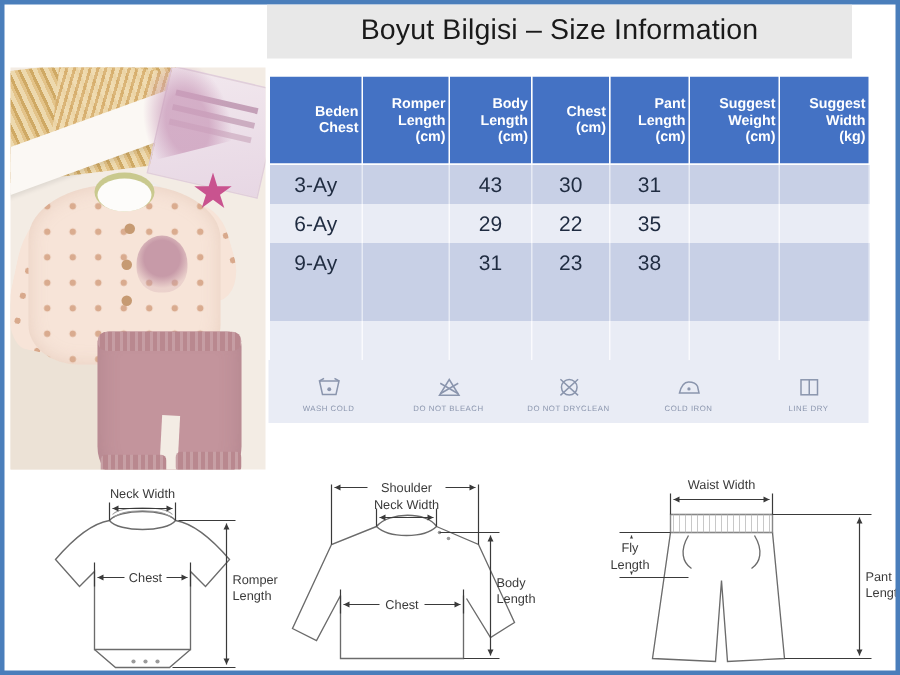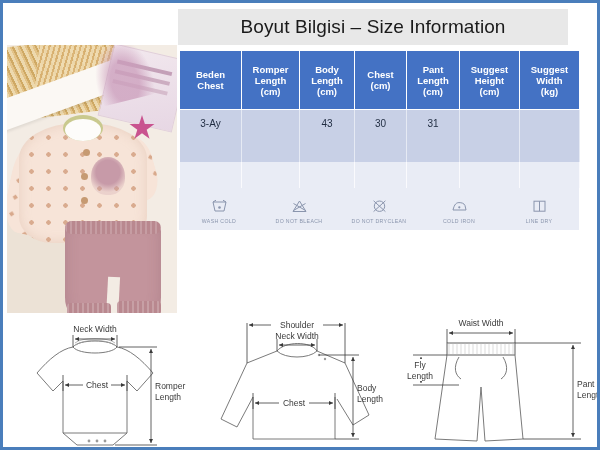--- a/index.html
+++ b/index.html
@@ -17,21 +17,21 @@
     box-sizing: border-box;
     border: 3px solid #4a7ebb;
     background: #ffffff;
     overflow: hidden;
   }
 
   
   .title-bar {
     position: absolute;
     left: 175px;
-    top: 6px;
+    top: 0;
     width: 390px;
     height: 36px;
     background: #e8e8e8;
     display: flex;
     align-items: center;
     justify-content: center;
   }
   .title-text {
     font-size: 19px;
     color: #1a1a1a;
@@ -175,28 +175,28 @@
     border-collapse: collapse;
     width: 400px;
     table-layout: fixed;
   }
   table.size-table th {
     background: #4472c4;
     color: #ffffff;
     font-size: 9.5px;
     font-weight: bold;
     line-height: 11px;
-    text-align: center;
+    text-align: right;
     padding: 5px 2px;
     height: 48px;
     border: 1px solid #ffffff;
     vertical-align: middle;
   }
   table.size-table td {
-    font-size: 10px;
+    font-size: 14px;
     color: #1f2b40;
     text-align: center;
     height: 26px;
     padding: 0 2px;
     border: 0;
     vertical-align: middle;
   }
   tr.row-odd td { background: #c8d0e6; }
   tr.row-even td { background: #e9ecf5; }
   tr.row-odd td:nth-child(even),
@@ -235,21 +235,21 @@
   
   .diagrams {
     position: absolute;
     left: 0;
     top: 312px;
     width: 600px;
     height: 135px;
   }
   .diagram { position: absolute; top: 0; }
   .d1 { left: 6px;   width: 196px; }
-  .d2 { left: 216px; width: 194px; }
+  .d2 { left: 190px; width: 194px; }
   .d3 { left: 400px; width: 196px; }
   .diagram svg { display: block; }
   .dlabel {
     font-family: "Liberation Sans", sans-serif;
     font-size: 8.5px;
     fill: #3a3a3a;
   }
 </style>
 </head>
 <body>
@@ -318,37 +318,55 @@
             <span>Chest</span><br>
             <span>(cm)</span>
           </th>
           <th>
             <span>Pant</span><br>
             <span>Length</span><br>
             <span>(cm)</span>
           </th>
           <th>
             <span>Suggest</span><br>
-            <span>Height</span><br>
+            <span>Weight</span><br>
             <span>(cm)</span>
           </th>
           <th>
             <span>Suggest</span><br>
             <span>Width</span><br>
             <span>(kg)</span>
           </th>
         </tr>
       </thead>
       <tbody>
         <tr class="row-odd">
           <td>3-Ay</td>
           <td></td>
           <td>43</td>
           <td>30</td>
           <td>31</td>
+          <td></td>
+          <td></td>
+        </tr>
+        <tr class="row-even">
+          <td>6-Ay</td>
+          <td></td>
+          <td>29</td>
+          <td>22</td>
+          <td>35</td>
+          <td></td>
+          <td></td>
+        </tr>
+        <tr class="row-odd">
+          <td>9-Ay</td>
+          <td></td>
+          <td>31</td>
+          <td>23</td>
+          <td>38</td>
           <td></td>
           <td></td>
         </tr>
         <tr class="row-odd">
           <td></td>
           <td></td>
           <td></td>
           <td></td>
           <td></td>
           <td></td>

